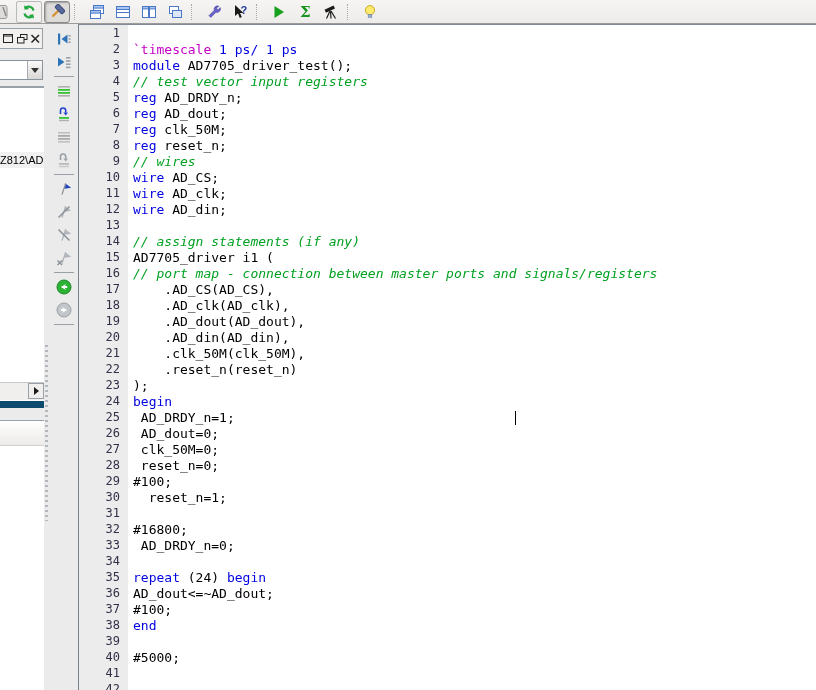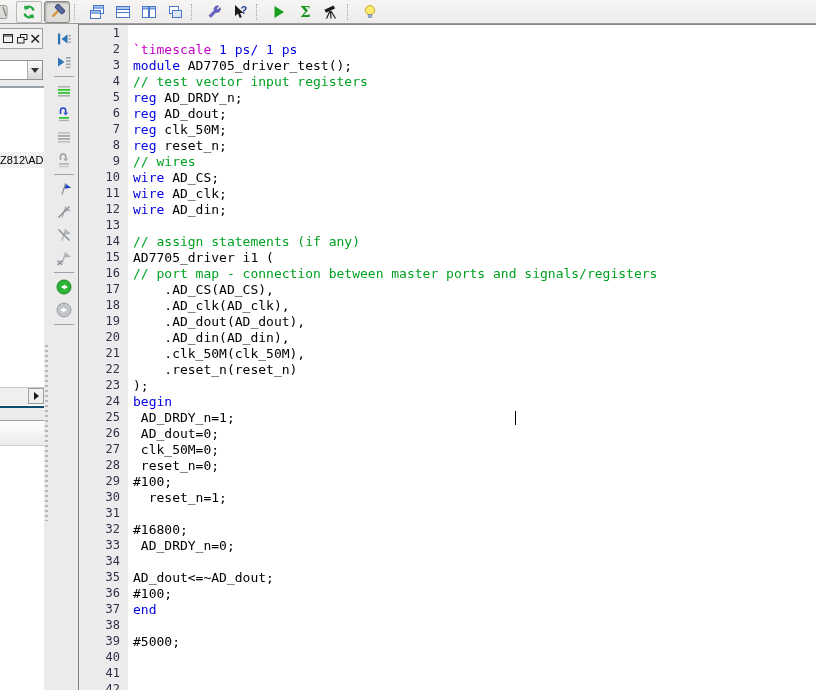--- a/index.html
+++ b/index.html
@@ -29,21 +29,21 @@
                 display:flex;align-items:center;gap:1px;padding-left:2px;box-sizing:border-box;}
   .wc-btn{width:13px;height:15px;display:flex;align-items:center;justify-content:center;background:transparent;}
   .combo{position:absolute;top:36px;left:0;width:43px;height:20px;background:#fff;
          border:1px solid #8a929c;border-left:none;display:flex;box-sizing:border-box;}
   .combo-field{flex:1;}
   .combo-btn{width:14px;background:linear-gradient(#fafafa,#d8d7d4);
              border-left:1px solid #a8aeb6;display:flex;align-items:center;justify-content:center;}
   .tri-down{width:0;height:0;border-left:4px solid transparent;border-right:4px solid transparent;
             border-top:5px solid #333;}
   .panel2{position:absolute;top:62px;left:0;width:44px;height:322px;background:#fff;
-          border-top:2px solid #98a0a8;border-bottom:2px solid #0c4a6e;box-sizing:border-box;}
+          border-top:2px solid #98a0a8;border-bottom:7px solid #0c4a6e;box-sizing:border-box;}
   .tree-item{position:absolute;top:64px;left:0;width:44px;height:16px;line-height:16px;
              background:#f1f1f1;font-size:11px;color:#000;white-space:nowrap;overflow:hidden;}
   .hscroll{position:absolute;left:0;bottom:1px;width:44px;height:17px;background:#f0efed;
            border-top:1px solid #c8c8c8;}
   .sb-btn{position:absolute;right:0;top:0;width:16px;height:16px;background:#f0efed;
           border:1px solid #9aa0a8;box-sizing:border-box;display:flex;align-items:center;justify-content:center;}
   .arrow-right{width:0;height:0;border-left:5px solid #1c1c1c;
                border-top:4px solid transparent;border-bottom:4px solid transparent;}
   .panel3{position:absolute;top:396px;left:0;width:44px;height:270px;background:#ffffff;
           border-top:1px solid #98a0a8;box-sizing:border-box;}
@@ -63,21 +63,21 @@
   
   .editor{flex:1;background:#fff;border-left:1px solid #7a8089;border-top:1px solid #858b94;
           display:flex;overflow:hidden;position:relative;box-sizing:border-box;}
   .gutter{width:49px;flex:none;background:#ececec;padding-top:1px;box-sizing:border-box;}
   .gutter .ln{height:16px;line-height:16px;text-align:right;padding-right:8px;
               font:12px "DejaVu Sans Mono",monospace;color:var(--ln);}
   .code-area{flex:1;position:relative;padding:1px 0 0 5px;
              font:13px/16px "DejaVu Sans Mono",monospace;color:var(--tx);}
   .code-line{height:16px;white-space:pre;}
   .tok.kw{color:var(--kw);}
-  .tok.cm{color:var(--cm);}
+  .tok.cm{color:var(--cm);font-style:italic;}
   .tok.pp{color:var(--pp);}
   .tok.tx{color:var(--tx);}
   .caret{position:absolute;width:1px;height:14px;background:#000;left:387px;}
 </style>
 </head>
 <body>
 
 <div class="toolbar" id="toolbar">
     <div class="tb-btn partial">
       <span class="icon">
@@ -447,20 +447,21 @@
         <div class="code-line"><span class="tok tx"> AD_DRDY_n=1;</span></div>
         <div class="code-line"><span class="tok tx"> AD_dout=0;</span></div>
         <div class="code-line"><span class="tok tx"> clk_50M=0;</span></div>
         <div class="code-line"><span class="tok tx"> reset_n=0;</span></div>
         <div class="code-line"><span class="tok tx">#100;</span></div>
         <div class="code-line"><span class="tok tx">  reset_n=1;</span></div>
         <div class="code-line"></div>
         <div class="code-line"><span class="tok tx">#16800;</span></div>
         <div class="code-line"><span class="tok tx"> AD_DRDY_n=0;</span></div>
         <div class="code-line"></div>
+        <div class="code-line"><span class="tok kw">repeat</span><span class="tok tx"> (24) </span><span class="tok kw">begin</span></div>
         <div class="code-line"><span class="tok tx">AD_dout&lt;=~AD_dout;</span></div>
         <div class="code-line"><span class="tok tx">#100;</span></div>
         <div class="code-line"><span class="tok kw">end</span></div>
         <div class="code-line"></div>
         <div class="code-line"><span class="tok tx">#5000;</span></div>
         <div class="caret" style="top: 386px;"></div>
       </div>
   </div>
 
 </div>

